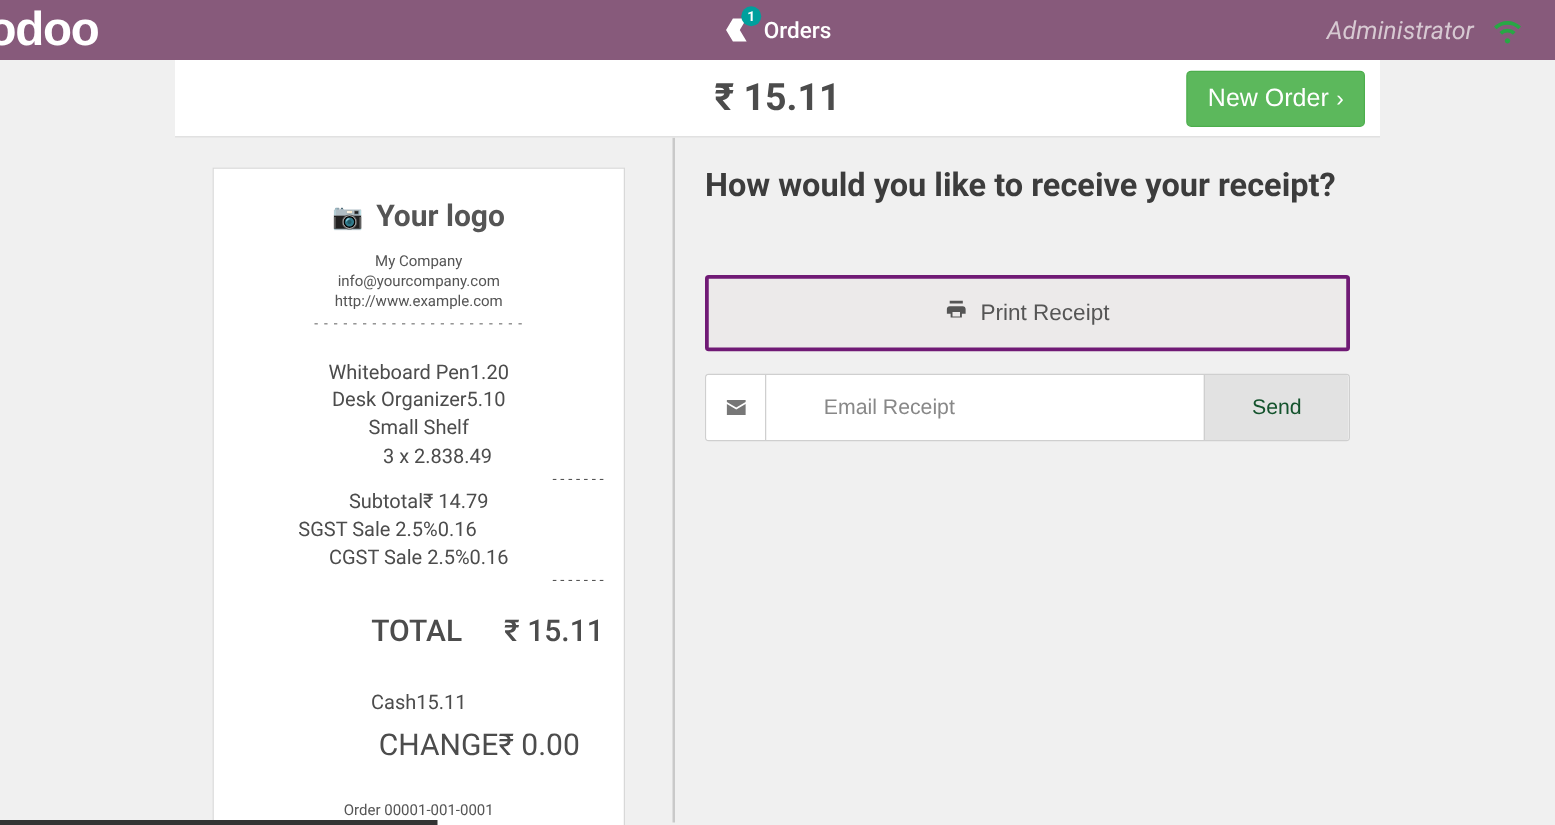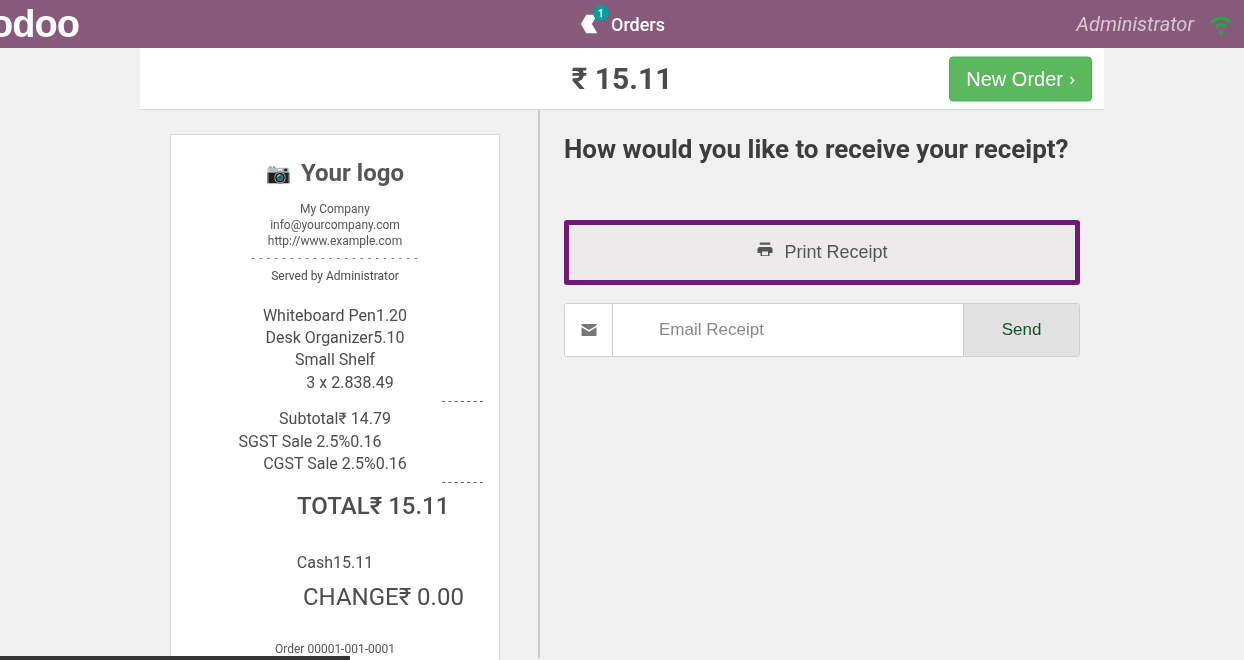--- a/index.html
+++ b/index.html
@@ -57,21 +57,21 @@
     width: 16px; height: 16px;
     border-radius: 50%;
     display:flex;align-items:center;justify-content:center;
   }
   .orders-label { font-size: 18px; color: #fff; font-weight: 500; }
   .topbar-right {
     margin-left: auto;
     display: flex;
     align-items: center;
     gap: 14px;
-    padding-right: 10px;
+    padding-right: 25px;
   }
   .admin-link { color: #d7c9d2; font-style: italic; font-size: 20px; }
   .wifi-icon { width: 26px; height: 26px; }
   .wifi-icon svg { fill: #28a745; }
 
   
   .subheader {
     height: 62px;
     background: #fff;
     border-bottom: 1px solid #d8d8d8;
@@ -139,36 +139,36 @@
   .receipt-logo-row .yl { font-size: 24px; font-weight:700; color:#555; }
   .receipt-meta { text-align:center; font-size:12px; color:#555; line-height:1.35; }
   .receipt-dashes { text-align:center; letter-spacing:1px; color:#666; font-size:11px; margin-top:2px;}
   .receipt-served { text-align:center; font-size:12px; margin-top:4px; }
 
   .receipt-lines { margin-top: 22px; }
   .rline { display:flex; justify-content:center; font-size:16px; line-height:1.4; }
   .rline .indent { padding-left: 30px; }
   .sep-right { text-align:right; font-size:12px; letter-spacing:0; color:#555; }
 
-  .rtotal { display:flex; font-size:24px; font-weight:500; margin-top:3px; }
+  .rtotal { display:flex; justify-content:space-between; font-size:24px; font-weight:500; margin-top:20px; }
   .rtotal .lbl { padding-left: 110px; }
   .rchange { display:flex; font-size:24px; margin-top:8px; }
   .rchange .lbl { padding-left: 116px; }
 
   .receipt-footer { text-align:center; font-size:12px; color:#555; margin-top:30px; line-height:1.4; }
 
   
   .receipt-q { font-size: 26px; font-weight:700; color:#3c3c3c; margin-top:6px; }
 
   .print-btn {
     width: 100%;
     margin-top: 56px;
     padding: 16px 0;
     background: #eceaea;
-    border: 5px solid #701a75;
+    border: 3px solid #701a75;
     border-radius: 3px;
     color:#555;
     font-size: 18px;
     display:flex; align-items:center; justify-content:center; gap:10px;
     cursor:pointer;
   }
   .print-btn svg { width:18px; height:18px; fill:#555; }
 
   .email-group {
     display:flex;
@@ -255,21 +255,20 @@
         <span class="cam">📷</span>
         <span class="yl">Your logo</span>
       </div>
 
       <div class="receipt-meta">
         <div>My Company</div>
         <div>info@yourcompany.com</div>
         <div>http://www.example.com</div>
       </div>
       <div class="receipt-dashes">- - - - - - - - - - - - - - - - - - - - - -</div>
-      <div class="receipt-served">Served by Administrator</div>
 
       <div class="receipt-lines">
         <div class="rline">
           <span>Whiteboard Pen</span>
           <span>1.20</span>
         </div>
         <div class="rline">
           <span>Desk Organizer</span>
           <span>5.10</span>
         </div>

